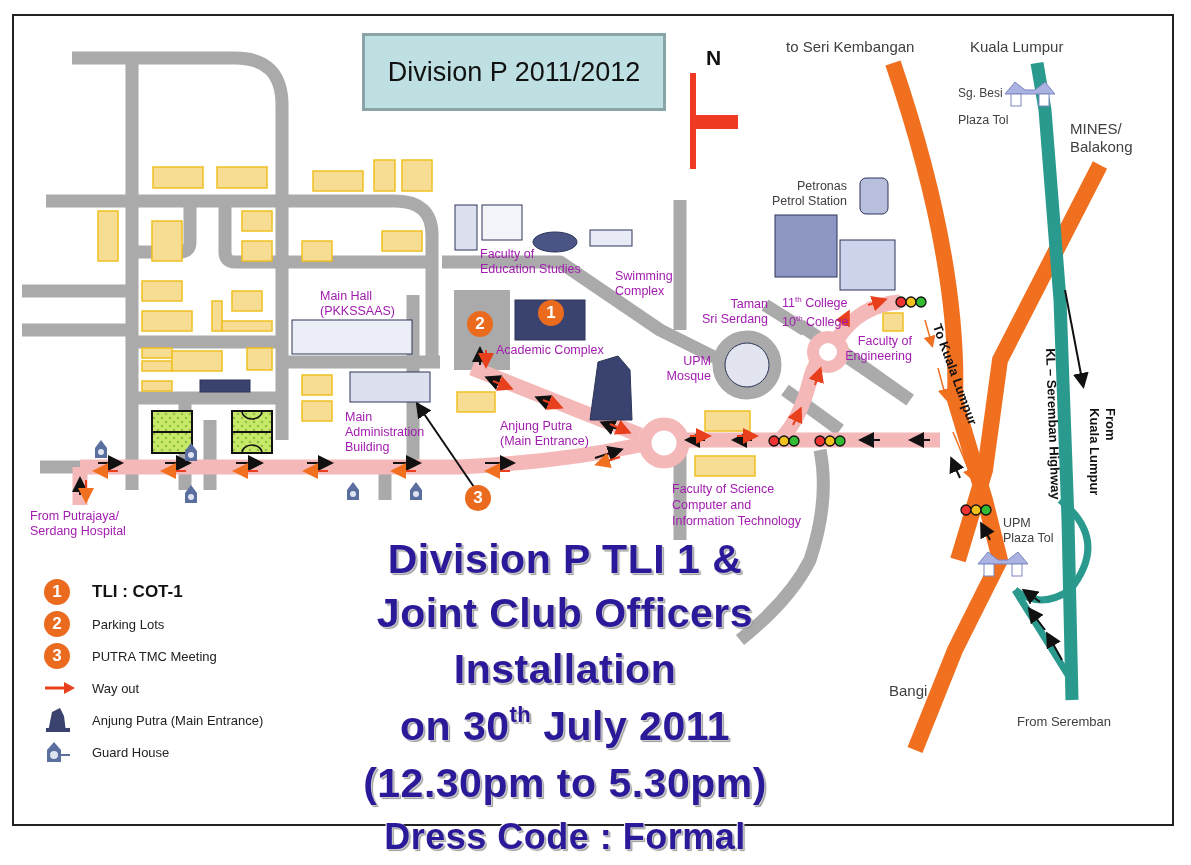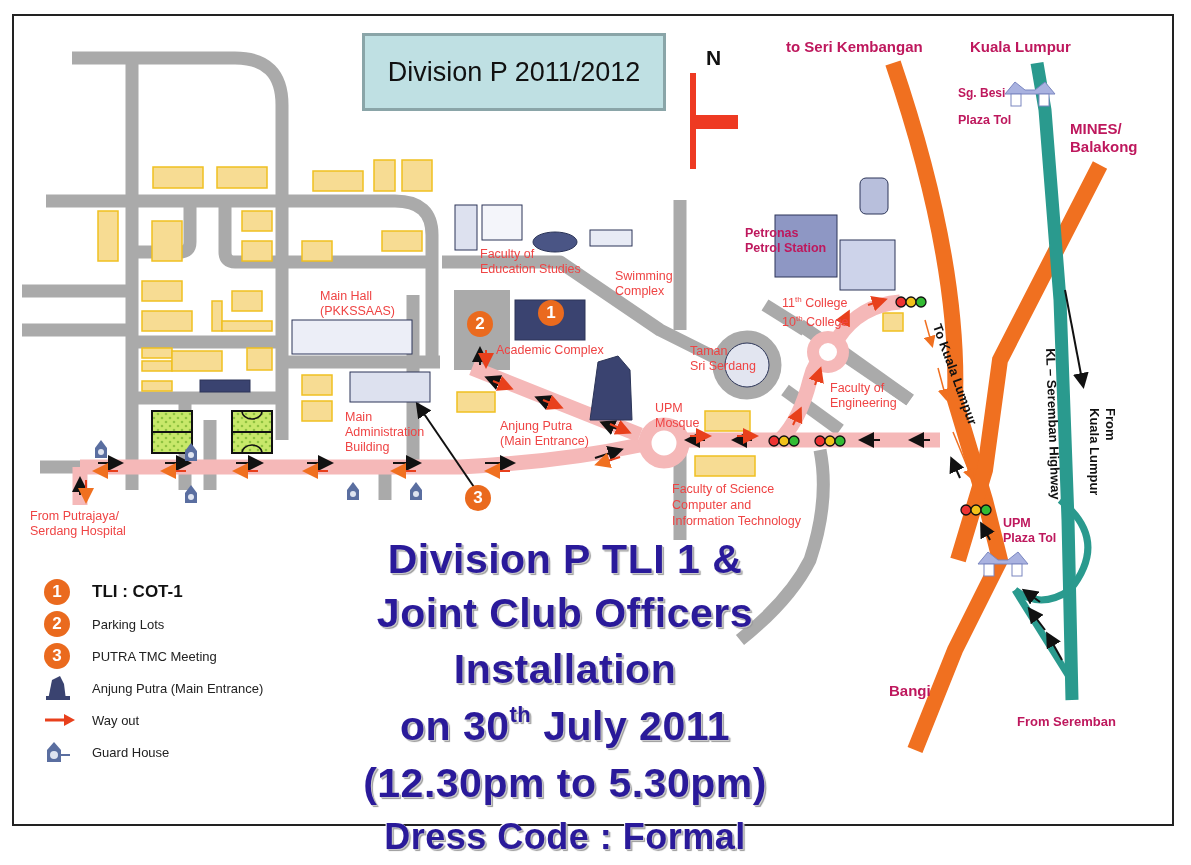--- a/index.html
+++ b/index.html
@@ -1,22 +1,22 @@
 <!DOCTYPE html>
 <html><head>
 <meta charset="utf-8">
 <style>
   html, body { margin:0; padding:0; background:#ffffff; }
   body { width:1191px; height:865px; position:relative; overflow:hidden; font-family:"Liberation Sans", sans-serif; }
   #map { position:absolute; left:0; top:0; }
   .frame { position:absolute; left:12px; top:14px; width:1162px; height:812px; border:2px solid #222; box-sizing:border-box; pointer-events:none; }
-  .lbl { position:absolute; font-family:"Liberation Sans", sans-serif; color:#ef4444; font-size:12.5px; line-height:15px; white-space:nowrap; }
+  .lbl { position:absolute; font-family:"Liberation Sans", sans-serif; color:#a21caf; font-size:12.5px; line-height:15px; white-space:nowrap; }
   .lbl.c { }
-  .lbl.r { text-align:left;margin-top:47px; }
-  .bold { font-weight:bold; color:#be185d; }
+  .lbl.r { text-align:right; }
+  .bold { font-weight:normal; color:#404040; }
   .hdr { position:absolute; left:362px; top:33px; width:304px; height:78px; background:#bfe0e3; border:3px solid #8aa5a8; box-sizing:border-box; display:flex; align-items:center; justify-content:center; font-size:27px; color:#111; }
   .north { position:absolute; left:706px; top:46px; font-size:21px; font-weight:bold; color:#111; }
   .title { position:absolute; left:300px; width:530px; text-align:center; font-family:"Liberation Sans", sans-serif; font-weight:bold; color:#2a1a9a; font-size:41px; line-height:53px; text-shadow:1px 1px 0 #c9c9c9, 2px 2px 1px #9a9a9a, -1px -1px 0 #ffffff; letter-spacing:0.5px; }
   .title sup { font-size:22px; vertical-align:18px; line-height:0; }
   .title.small { font-size:36px; }
   .legend { position:absolute; left:44px; top:576px; }
   .leg-row { display:flex; align-items:center; height:32px; }
   .leg-ico { width:34px; height:28px; display:flex; align-items:center; justify-content:flex-start; margin-right:14px; }
   .num { width:26px; height:26px; border-radius:50%; background:#ea6a1e; color:#fff; font-weight:bold; font-size:17px; display:flex; align-items:center; justify-content:center; }
   .leg-text { font-size:13px; color:#222; }
@@ -353,35 +353,35 @@
     <span class="leg-text">Parking Lots</span>
   </div>
   <div class="leg-row">
     <div class="leg-ico">
         <div class="num">3</div>
       </div>
     <span class="leg-text">PUTRA TMC Meeting</span>
   </div>
   <div class="leg-row">
     <div class="leg-ico">
+        <svg width="32" height="12">
+          <line x1="1" y1="6" x2="22" y2="6" stroke="#e8401c" stroke-width="3"></line>
+          <path d="M20,0 L31,6 L20,12 z" fill="#e8401c"></path>
+        </svg>
+      </div>
+    <span class="leg-text">Way out</span>
+  </div>
+  <div class="leg-row">
+    <div class="leg-ico">
         <svg width="28" height="28">
           <path d="M4,26 L8,6 L16,2 L20,10 L22,26 z" fill="#3a4370"></path>
           <rect x="2" y="22" width="24" height="4" fill="#3a4370"></rect>
         </svg>
       </div>
     <span class="leg-text">Anjung Putra (Main Entrance)</span>
-  </div>
-  <div class="leg-row">
-    <div class="leg-ico">
-        <svg width="32" height="12">
-          <line x1="1" y1="6" x2="22" y2="6" stroke="#e8401c" stroke-width="3"></line>
-          <path d="M20,0 L31,6 L20,12 z" fill="#e8401c"></path>
-        </svg>
-      </div>
-    <span class="leg-text">Way out</span>
   </div>
   <div class="leg-row">
     <div class="leg-ico">
         <svg width="28" height="24">
           <path d="M3,10 L10,2 L17,10 L17,22 L3,22 z" fill="#5a6ea0"></path>
           <circle cx="10" cy="15" r="4" fill="#dfe4f0"></circle>
           <line x1="17" y1="15" x2="26" y2="15" stroke="#5a6ea0" stroke-width="2"></line>
         </svg>
       </div>
     <span class="leg-text">Guard House</span>

